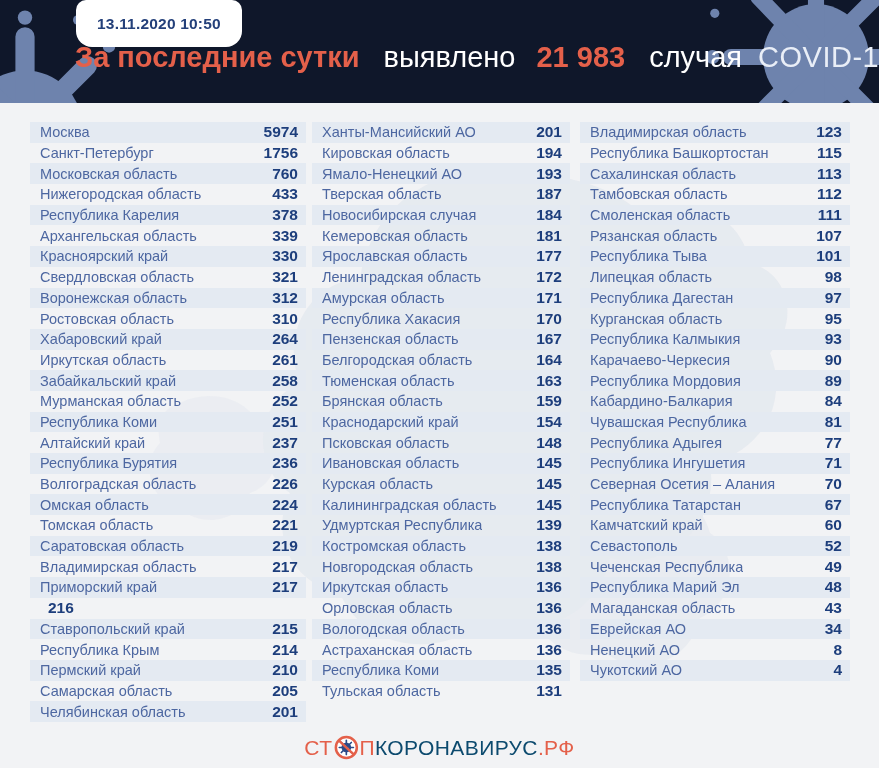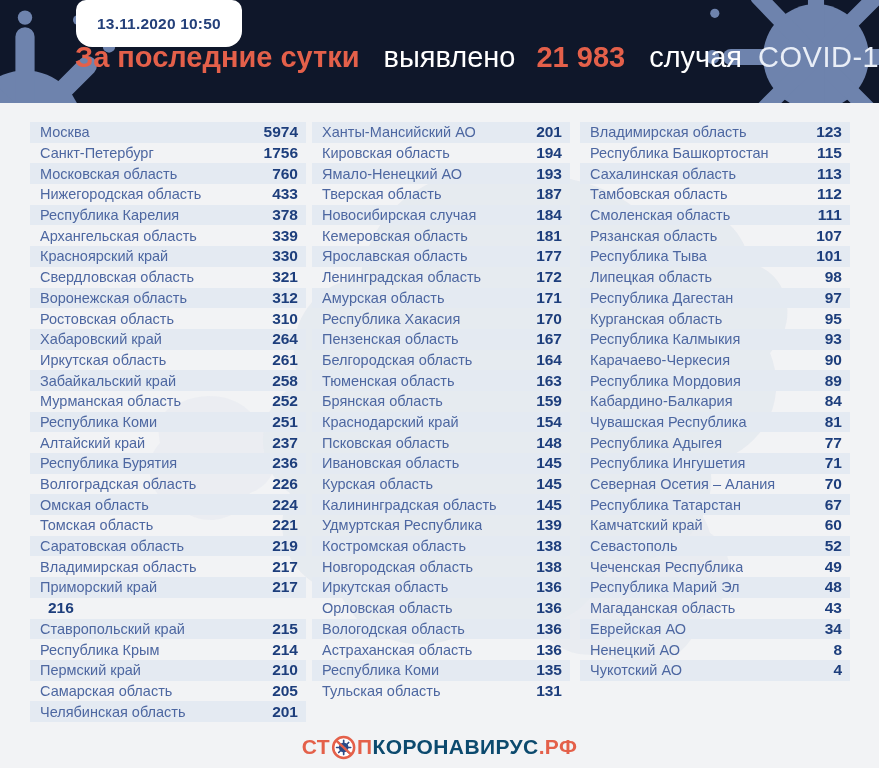--- a/index.html
+++ b/index.html
@@ -86,22 +86,23 @@
     font-weight:bold;
     margin-left:8px;
   }
 
   
   .logo {
     position:absolute;
     bottom:8px; left:50%;
     transform:translateX(-50%);
     display:flex;
+    align-items:center;
     font-size:21px;
-    font-weight:bold;
+    font-weight:normal;
     letter-spacing:.4px;
     z-index:2;
     white-space:nowrap;
   }
   .lg-orange { color:#e4604a; }
   .lg-blue   { color:#0c4a6e; }
   .no-virus  { width:25px; height:25px; margin:0 1px; display:block; }
 </style>
 </head>
 <body>

